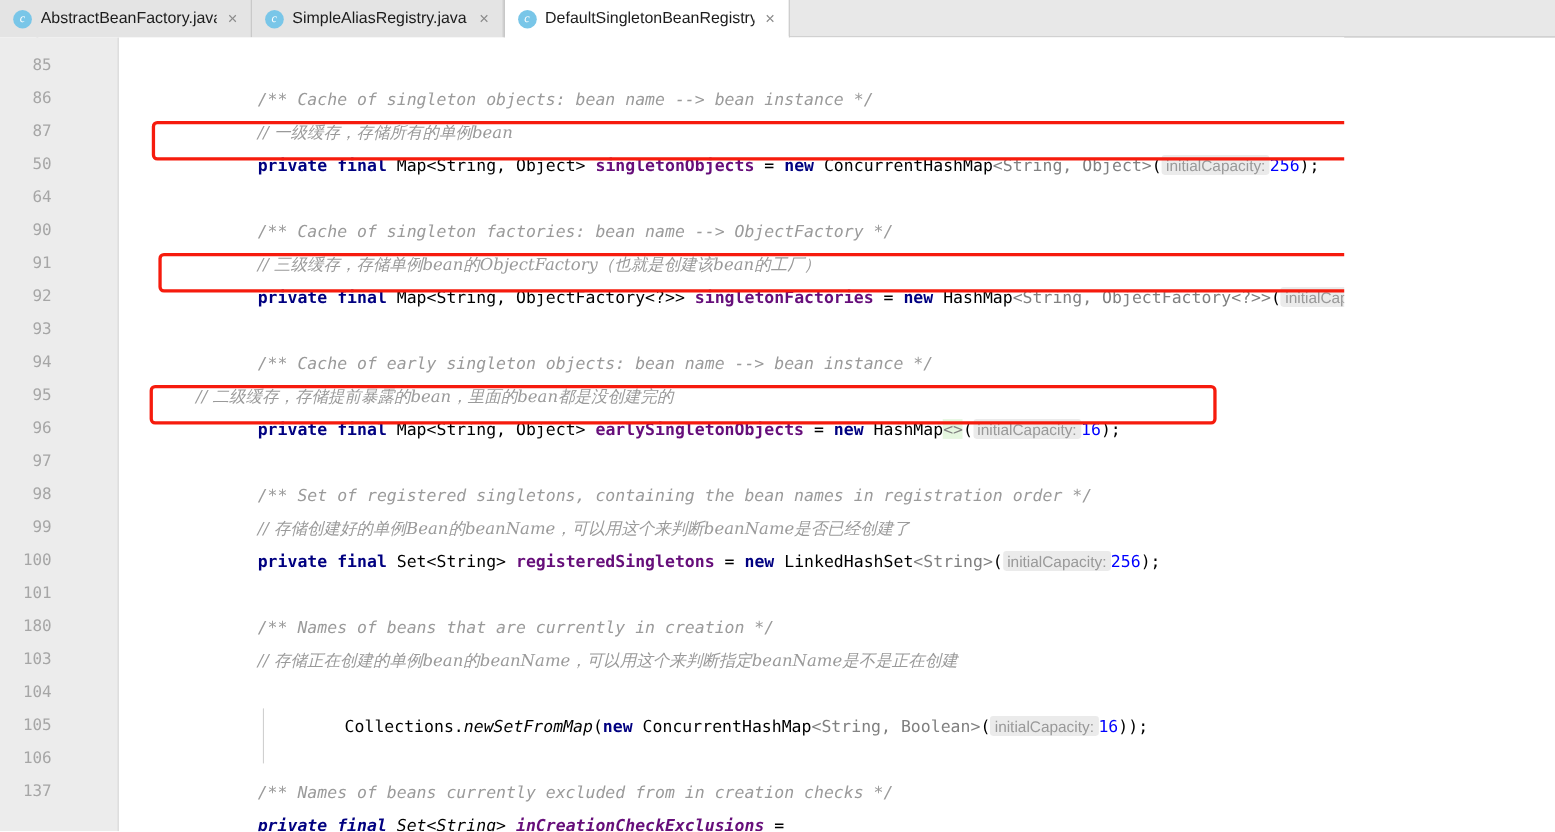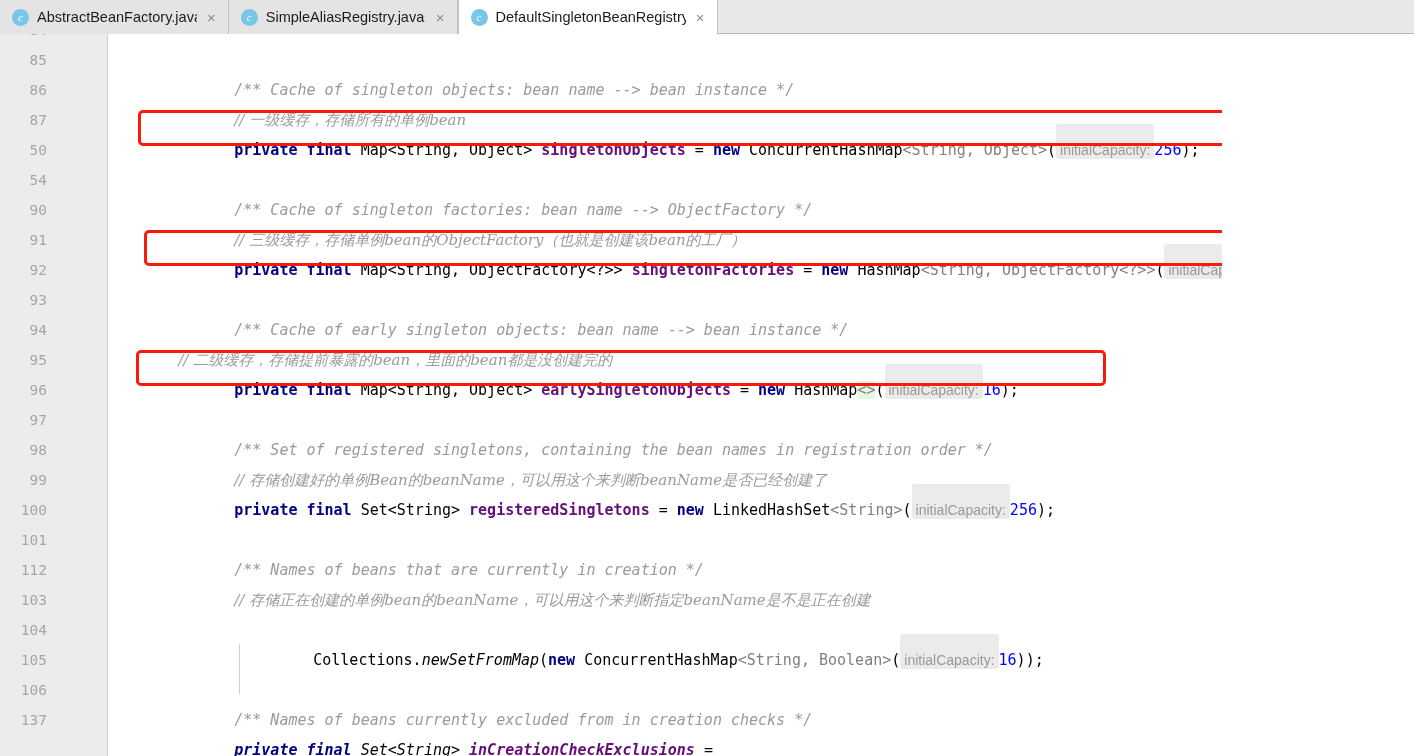--- a/index.html
+++ b/index.html
@@ -123,21 +123,21 @@
   .generic { color: #808080; }
   .field   { color: #660e7a; font-weight: bold; }
   .num     { color: #0000ff; }
   .punct   { color: #000000; }
   .cmt     { color: #9a9a9a; font-style: italic; }
   .cmt-cjk { color: #9a9a9a; font-style: italic; font-family: "DejaVu Serif", serif; }
   .hint {
     background: #ebebeb;
     color: #999999;
     border-radius: 3px;
-    padding: 18px 4px 1px 4px;
+    padding: 1px 4px 1px 4px;
     font-size: 14px;
     font-family: "Liberation Sans", sans-serif;
     font-style: normal;
   }
   .diamond { background: #e5f7e0; }
 
   
   .annot-box {
     position: absolute;
     border: 3px solid #f61b0d;
@@ -175,34 +175,34 @@
   </div>
 
   <div class="editor">
 
     <div class="gutter">
       <div class="gutter-num" style="top:-19px">84</div>
       <div class="gutter-num" style="top:11px">85</div>
       <div class="gutter-num" style="top:41px">86</div>
       <div class="gutter-num" style="top:71px">87</div>
       <div class="gutter-num" style="top:101px">50</div>
-      <div class="gutter-num" style="top:131px">54</div>
+      <div class="gutter-num" style="top:131px">64</div>
       <div class="gutter-num" style="top:161px">90</div>
       <div class="gutter-num" style="top:191px">91</div>
       <div class="gutter-num" style="top:221px">92</div>
       <div class="gutter-num" style="top:251px">93</div>
       <div class="gutter-num" style="top:281px">94</div>
       <div class="gutter-num" style="top:311px">95</div>
       <div class="gutter-num" style="top:341px">96</div>
       <div class="gutter-num" style="top:371px">97</div>
       <div class="gutter-num" style="top:401px">98</div>
       <div class="gutter-num" style="top:431px">99</div>
       <div class="gutter-num" style="top:461px">100</div>
       <div class="gutter-num" style="top:491px">101</div>
-      <div class="gutter-num" style="top:521px">112</div>
+      <div class="gutter-num" style="top:521px">180</div>
       <div class="gutter-num" style="top:551px">103</div>
       <div class="gutter-num" style="top:581px">104</div>
       <div class="gutter-num" style="top:611px">105</div>
       <div class="gutter-num" style="top:641px">106</div>
       <div class="gutter-num" style="top:671px">137</div>
     </div>
 
     <div class="code-area">
 
       <div class="margin-guide"></div>

